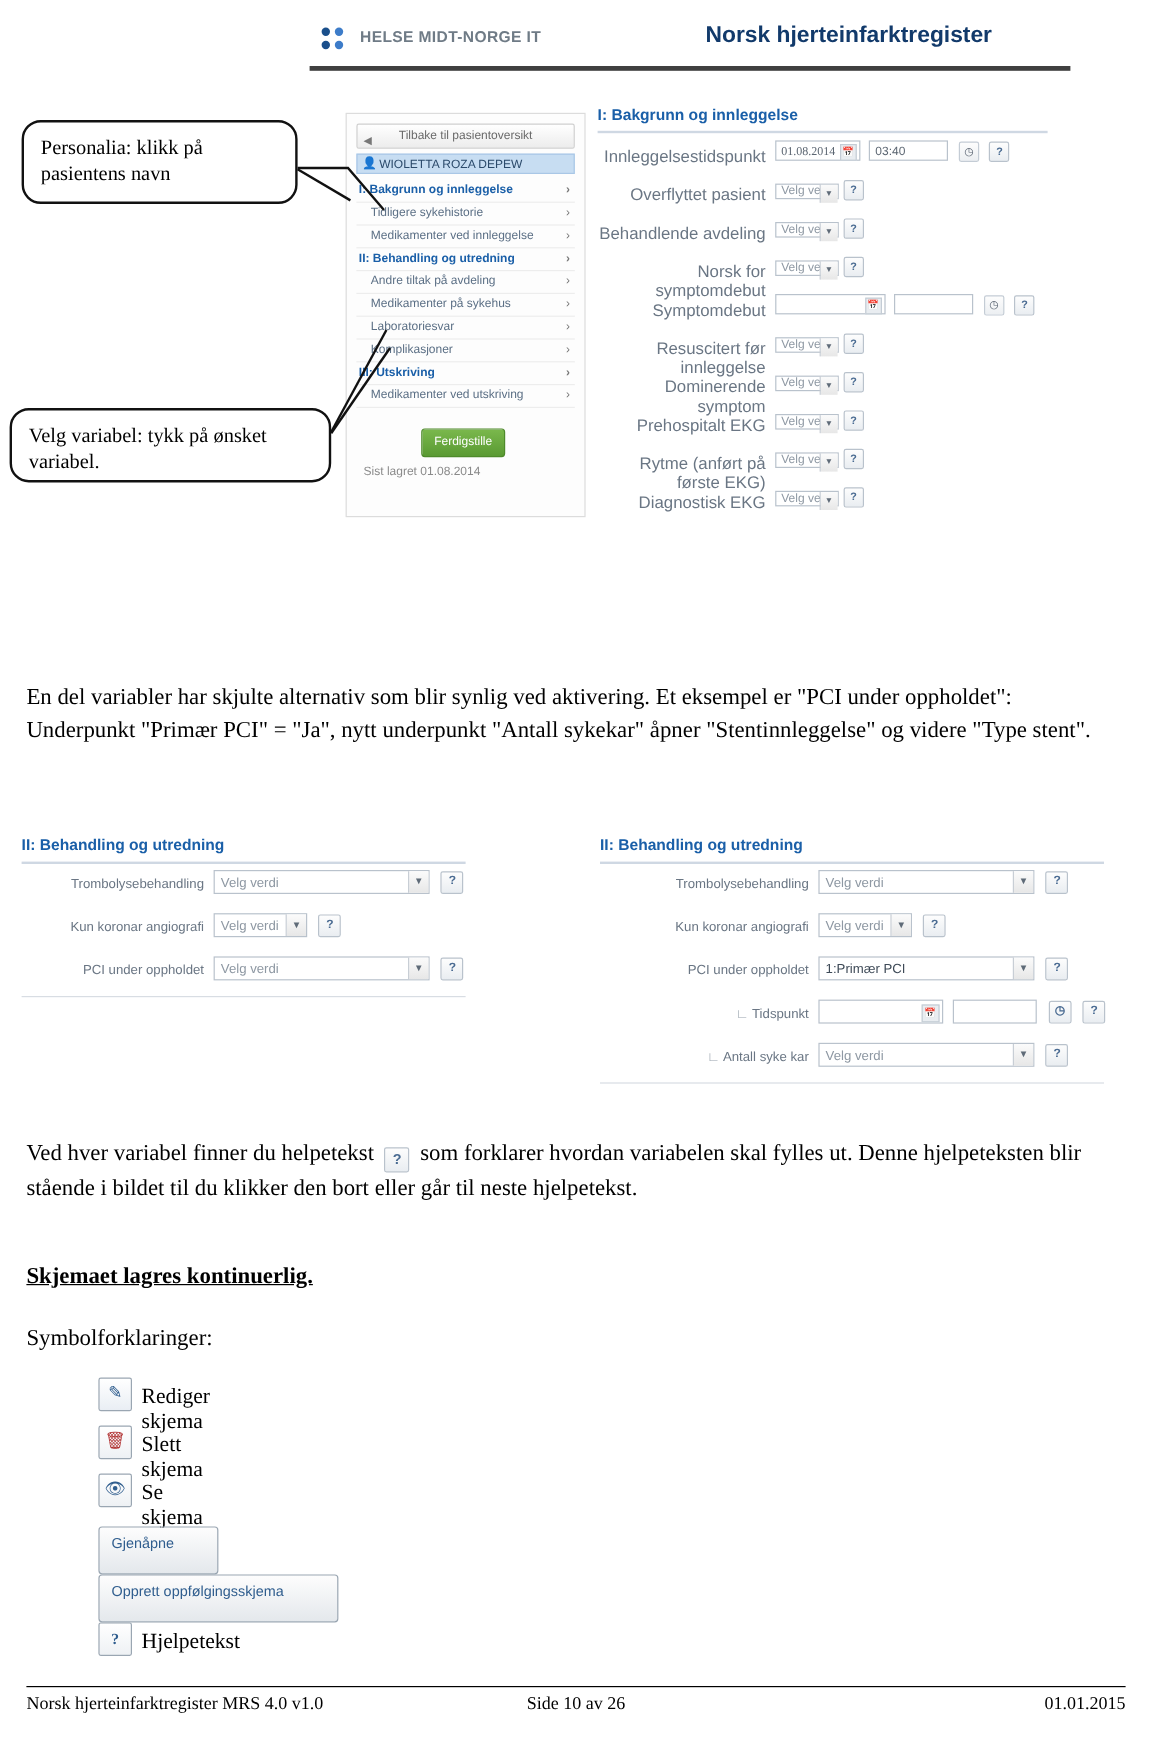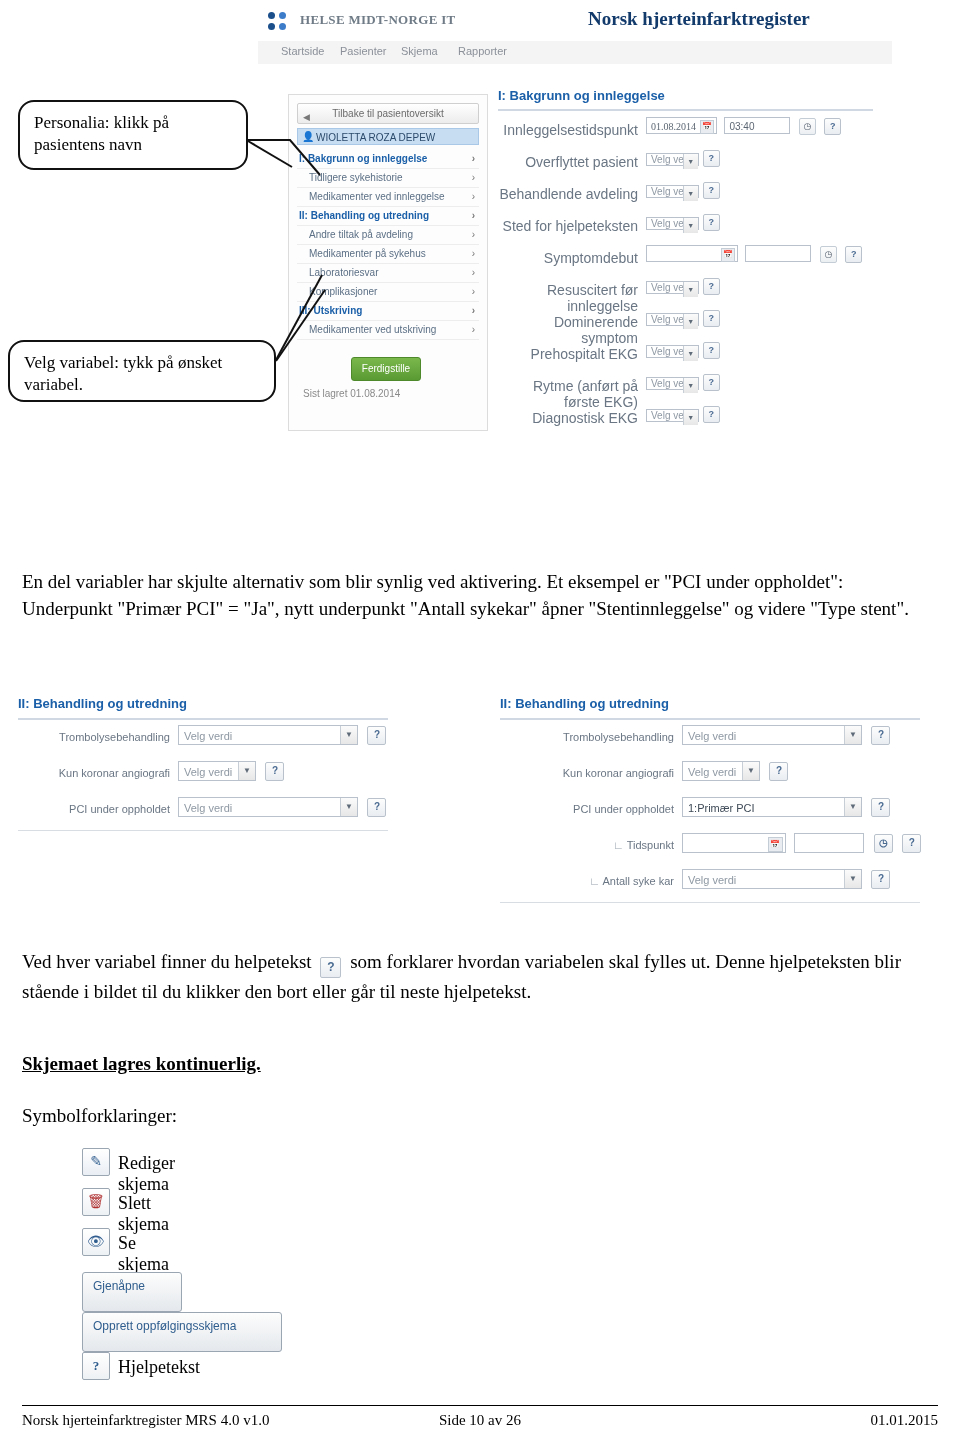--- a/index.html
+++ b/index.html
@@ -21,25 +21,24 @@
     position: absolute;
     left: 258px;
     top: 0px;
     width: 634px;
     height: 497px;
     background: #ffffff;
     font-family: "Liberation Sans", sans-serif;
   }
   .shot-header {
     position: absolute;
-    left: 0; top: 4px;
+    left: 0; top: 15px;
     width: 634px; height: 40px;
     background: #ffffff;
     border-bottom: 4px solid #404040;
-    font-family: Liberation Serif, serif;
   }
   .logo-dots {
     position: absolute;
     left: 10px; top: 8px;
     width: 24px; height: 22px;
   }
   .logo-dots i {
     position: absolute;
     width: 7px; height: 7px;
     border-radius: 50%;
@@ -479,26 +478,20 @@
     <div class="logo-dots">
       <i></i>
         <i></i>
         <i></i>
         <i></i>
     </div>
     <div class="logo-text">HELSE MIDT-NORGE IT</div>
     <div class="app-title">Norsk hjerteinfarktregister</div>
   </div>
 
-  <div class="menu-bar">
-    <span class="mb1">Startside</span>
-    <span class="mb2">Pasienter</span>
-    <span class="mb3">Skjema</span>
-    <span class="mb4">Rapporter</span>
-  </div>
 
   <div class="shot-body">
 
     <div class="panel-left">
       <div class="back-btn">
         <span class="arrow">◀</span>
         <span>Tilbake til pasientoversikt</span>
       </div>
 
       <div class="patient-row">
@@ -587,21 +580,21 @@
         <div class="fctl">
           <span class="sel w160">
             <span>Velg verdi</span>
             <span class="caret">▼</span>
           </span>
           <span class="helpbtn">?</span>
         </div>
       </div>
 
       <div class="frow">
-        <div class="flabel">Sted for hjelpeteksten</div>
+        <div class="flabel">Norsk for symptomdebut</div>
         <div class="fctl">
           <span class="sel w160">
             <span>Velg verdi</span>
             <span class="caret">▼</span>
           </span>
           <span class="helpbtn">?</span>
         </div>
       </div>
 
       <div class="frow">

